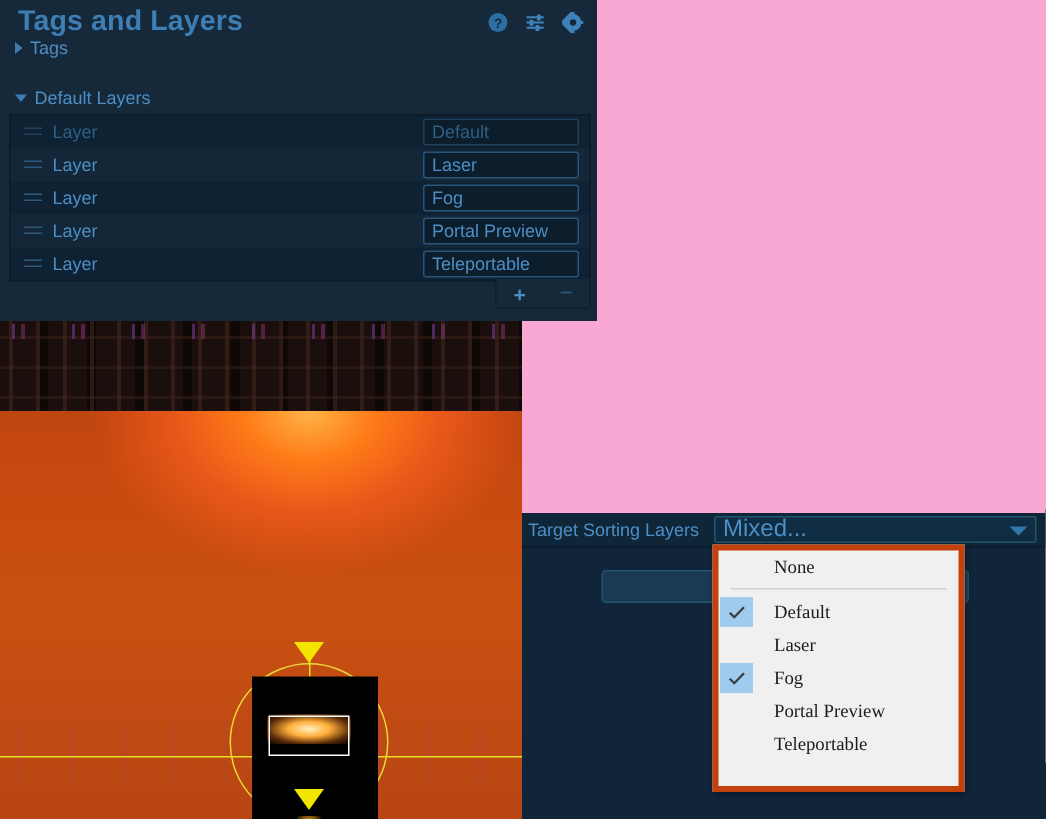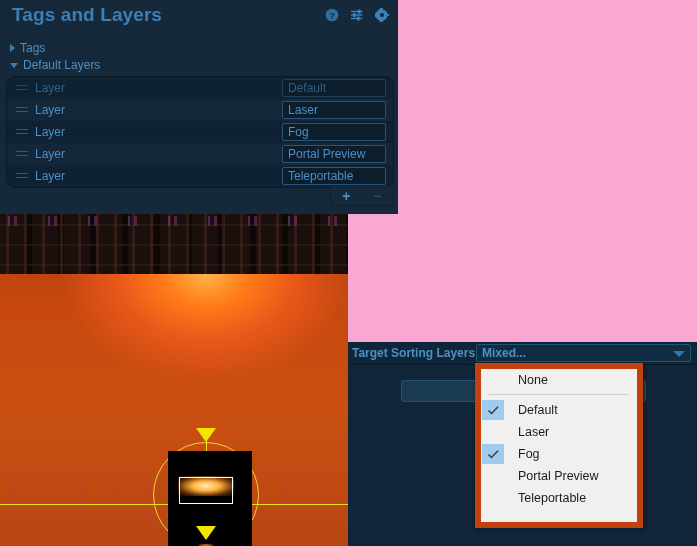--- a/index.html
+++ b/index.html
@@ -49,21 +49,21 @@
     border-top: 5px solid #3f7cae;
     border-left: 4px solid transparent;
     border-right: 4px solid transparent;
   }
 
   #layer-list-box {
     position: absolute; left: 6px; top: 76px;
     width: 386px; height: 110px;
     background: #0f2233;
     border: 1px solid #0a1a27;
-    border-radius: 10px;
+    border-radius: 0;
   }
   .layer-row {
     position: relative;
     height: 22px;
     display: flex; align-items: center;
   }
   .layer-row.alt { background: #132738; }
   .drag-handle {
     position: absolute; left: 9px; top: 8px;
     width: 12px; height: 6px;
@@ -207,38 +207,38 @@
   
   #inspector-panel {
     position: absolute; left: 348px; top: 342px;
     width: 349px; height: 204px;
     background: #10243a;
   }
   #inspector-row {
     position: absolute; left: 0; top: 0;
     width: 349px; height: 22px;
     background: #0f2638;
-    display: flex; align-items: center; font-weight: bold;
+    display: flex; align-items: center;
   }
   #tsl-label {
     position: absolute; left: 4px;
     font-size: 12px; color: #4d8ec4;
   }
   #tsl-dropdown {
     position: absolute; left: 128px; top: 2px;
     width: 215px; height: 18px;
     background: #102c42;
     border: 1px solid #24536f;
     border-radius: 2px;
     box-sizing: border-box;
     display: flex; align-items: center;
   }
   #tsl-value {
     position: absolute; left: 5px;
-    font-size: 12px; color: #4d8ec4;
+    font-size: 16px; color: #4d8ec4;
   }
   #tsl-caret {
     position: absolute; right: 5px; top: 6px;
     width: 0; height: 0;
     border-left: 6px solid transparent;
     border-right: 6px solid transparent;
     border-top: 6px solid #2e77ad;
   }
   #inspector-divider {
     position: absolute; left: 0; top: 22px;
@@ -254,24 +254,24 @@
     box-sizing: border-box;
     display: flex; align-items: center; justify-content: center;
     font-size: 12px; color: #4d8ec4;
   }
 
   
   #popup-menu {
     position: absolute; left: 475px; top: 363px;
     width: 168px; height: 165px;
     background: #f0f0f0;
-    border: 6px solid #c2410c;
+    border: 4px solid #c2410c;
     box-shadow: 1px 1px 4px rgba(0,0,0,.35);
     box-sizing: border-box;
-    font-family: Liberation Sans, sans-serif;
+    font-family: Liberation Serif, serif;
   }
   .menu-item {
     position: relative;
     height: 22px;
     display: flex; align-items: center;
     font-size: 12.5px;
     color: #1b1b1b;
   }
   .menu-item .mi-label { position: absolute; left: 37px; }
   .menu-check {
@@ -323,21 +323,21 @@
             <rect x="6" y="0" width="2" height="14"></rect>
             <rect x="0" y="6" width="14" height="2"></rect>
             <rect x="1" y="1" width="2" height="12" transform="rotate(45 7 7)"></rect>
             <rect x="1" y="1" width="2" height="12" transform="rotate(-45 7 7)"></rect>
           </g>
           <circle cx="7" cy="7" r="2.1" fill="#16293a"></circle>
         </svg>
       </span>
     </div>
 
-    <div class="foldout" style="top:41px">
+    <div class="foldout" style="top:25px">
       <span class="tri tri-right"></span>
       <span>Tags</span>
     </div>
 
     <div class="foldout" style="top:58px">
       <span class="tri tri-down"></span>
       <span>Default Layers</span>
     </div>
 
     <div id="layer-list-box">

